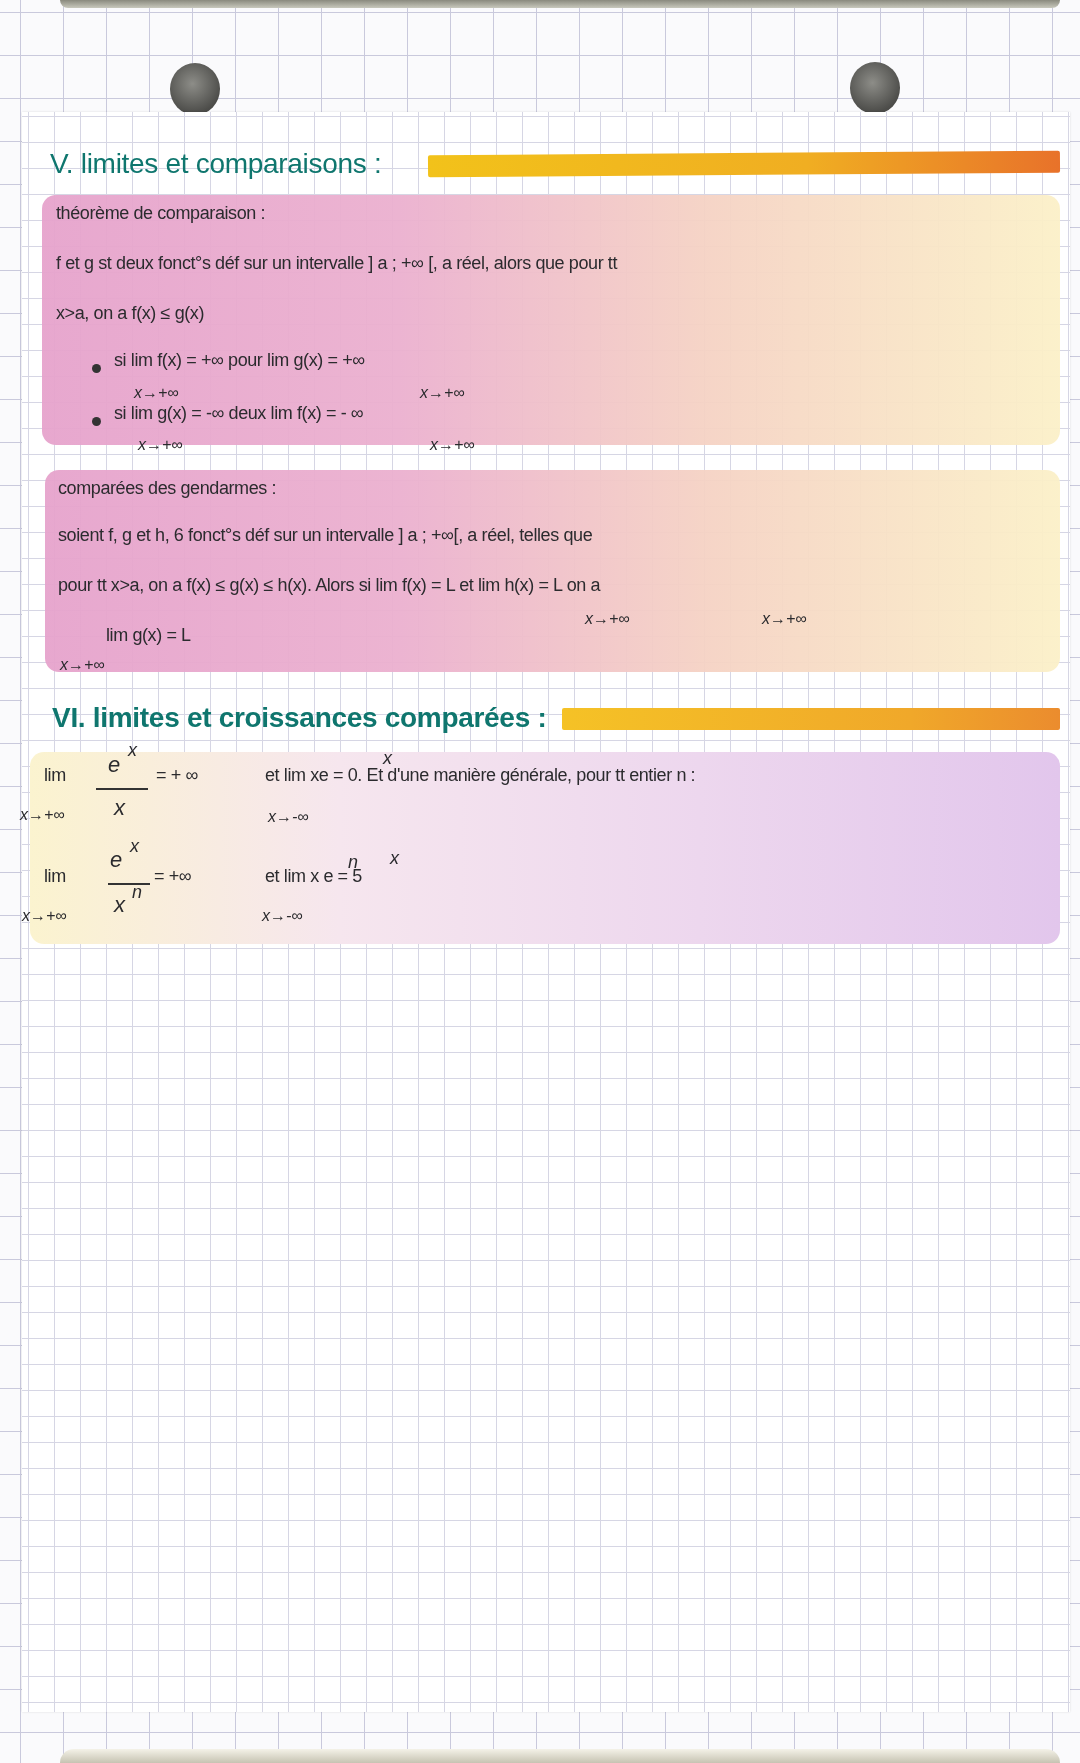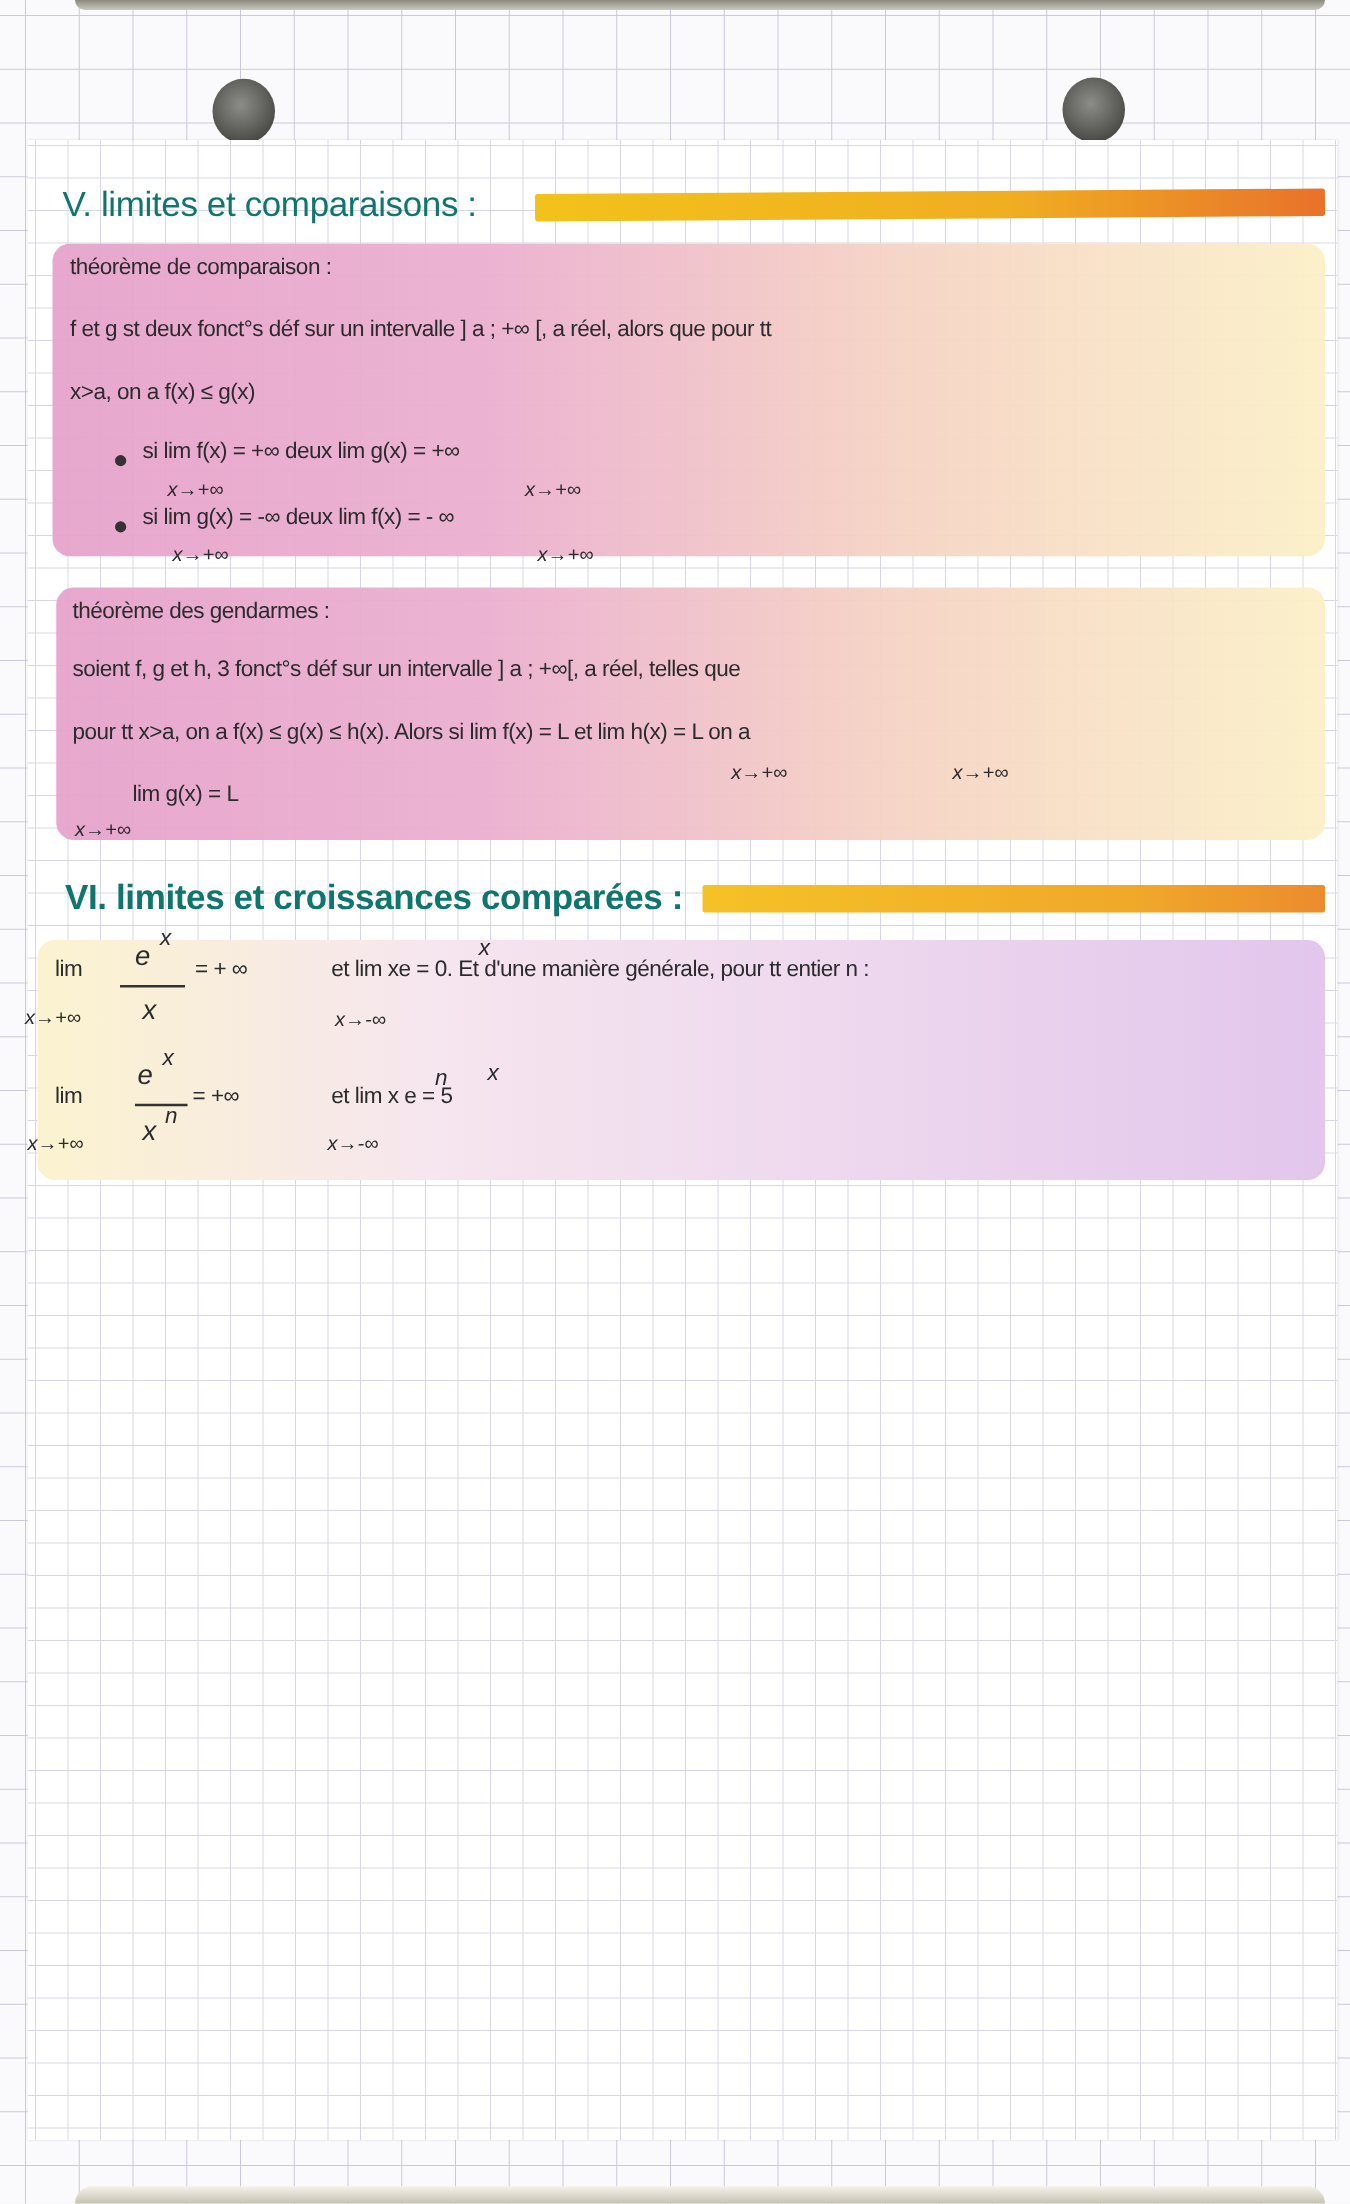--- a/index.html
+++ b/index.html
@@ -39,32 +39,32 @@
 
 <div class="section-title" style="left:50px;top:148px;">V. limites et comparaisons :</div>
 <div class="title-bar" style="left:428px;top:153px;width:632px;background:linear-gradient(90deg,#f2c21a,#f0ae22 60%,#e8722a);transform:rotate(-0.4deg);"></div>
 
 <div class="box box-pink" style="left:42px;top:195px;width:1018px;height:250px;"></div>
 <div class="line" style="left:56px;top:203px;">théorème de comparaison :</div>
 <div class="line" style="left:56px;top:253px;">f et g st deux fonct°s déf sur un intervalle ] a ; +∞ [, a réel, alors que pour tt</div>
 <div class="line" style="left:56px;top:303px;">x&gt;a, on a f(x) ≤ g(x)</div>
 
 <div class="bullet" style="left:92px;top:364px;"></div>
-<div class="line" style="left:114px;top:350px;">si lim f(x) = +∞   deux lim g(x) = +∞</div>
+<div class="line" style="left:114px;top:350px;">si lim f(x) = +∞   pour lim g(x) = +∞</div>
 <div class="sub" style="left:134px;top:384px;">x→+∞</div>
 <div class="sub" style="left:420px;top:384px;">x→+∞</div>
 
 <div class="bullet" style="left:92px;top:417px;"></div>
 <div class="line" style="left:114px;top:403px;">si lim g(x) = -∞  deux lim f(x) = - ∞</div>
 <div class="sub" style="left:138px;top:436px;">x→+∞</div>
 <div class="sub" style="left:430px;top:436px;">x→+∞</div>
 
 <div class="box box-pink" style="left:45px;top:470px;width:1015px;height:202px;"></div>
-<div class="line" style="left:58px;top:478px;">théorème des gendarmes :</div>
-<div class="line" style="left:58px;top:525px;">soient f, g et h, 3 fonct°s déf sur un intervalle ] a ; +∞[, a réel, telles que</div>
+<div class="line" style="left:58px;top:478px;">comparées des gendarmes :</div>
+<div class="line" style="left:58px;top:525px;">soient f, g et h, 6 fonct°s déf sur un intervalle ] a ; +∞[, a réel, telles que</div>
 <div class="line" style="left:58px;top:575px;">pour tt x&gt;a, on a f(x) ≤ g(x) ≤ h(x). Alors si lim f(x) = L et lim h(x) = L on a</div>
 <div class="sub" style="left:585px;top:610px;">x→+∞</div>
 <div class="sub" style="left:762px;top:610px;">x→+∞</div>
 <div class="line" style="left:58px;top:625px;margin-left:48px;">lim g(x) = L</div>
 <div class="sub" style="left:60px;top:656px;">x→+∞</div>
 
 <div class="section-title" style="left:52px;top:702px;font-weight:bold;">VI. limites et croissances comparées :</div>
 <div class="title-bar" style="left:562px;top:708px;width:498px;background:linear-gradient(90deg,#f5c226,#f0a82a 70%,#eb8c2e);"></div>
 
 <div class="box box-purple" style="left:30px;top:752px;width:1030px;height:192px;"></div>

